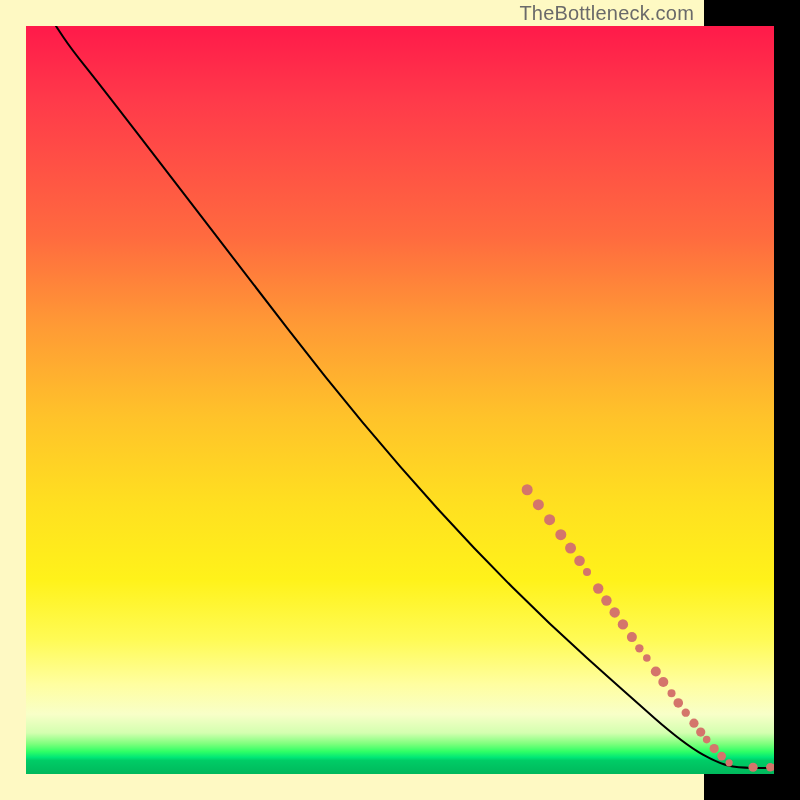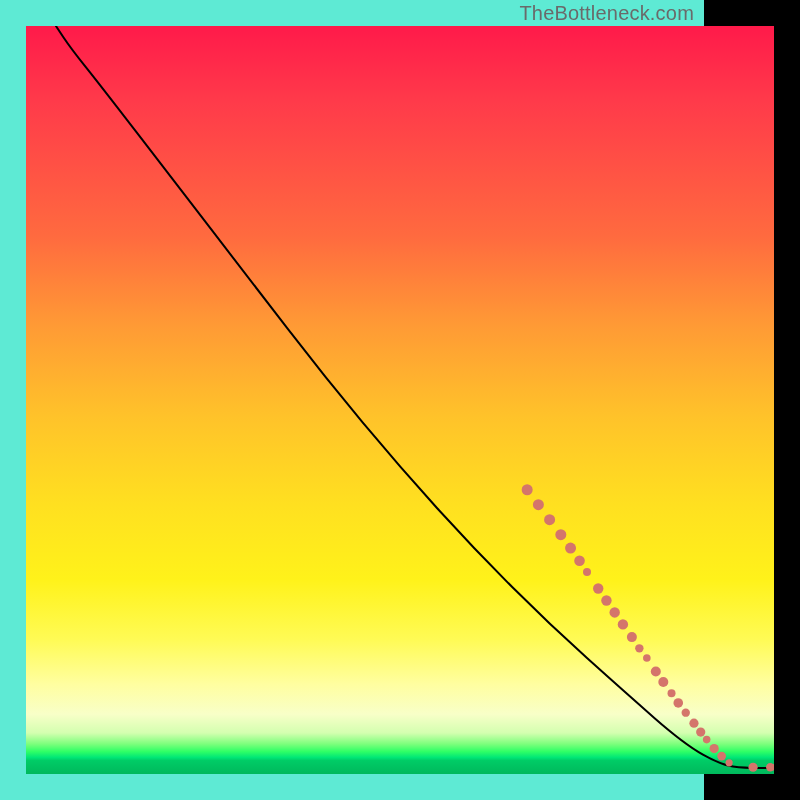--- a/index.html
+++ b/index.html
@@ -7,21 +7,21 @@
     padding: 0;
     width: 800px;
     height: 800px;
     background: #000;
     font-family: Arial, Helvetica, sans-serif;
   }
   .stage {
     position: relative;
     width: 704px;
     height: 800px;
-    background: #5eead4;
+    background: #fef9c3;
   }
   .watermark {
     position: absolute;
     top: 2px;
     right: 10px;
     color: #6a6a6a;
     font-size: 20px;
     font-weight: 400;
     letter-spacing: 0.2px;
     z-index: 10;

